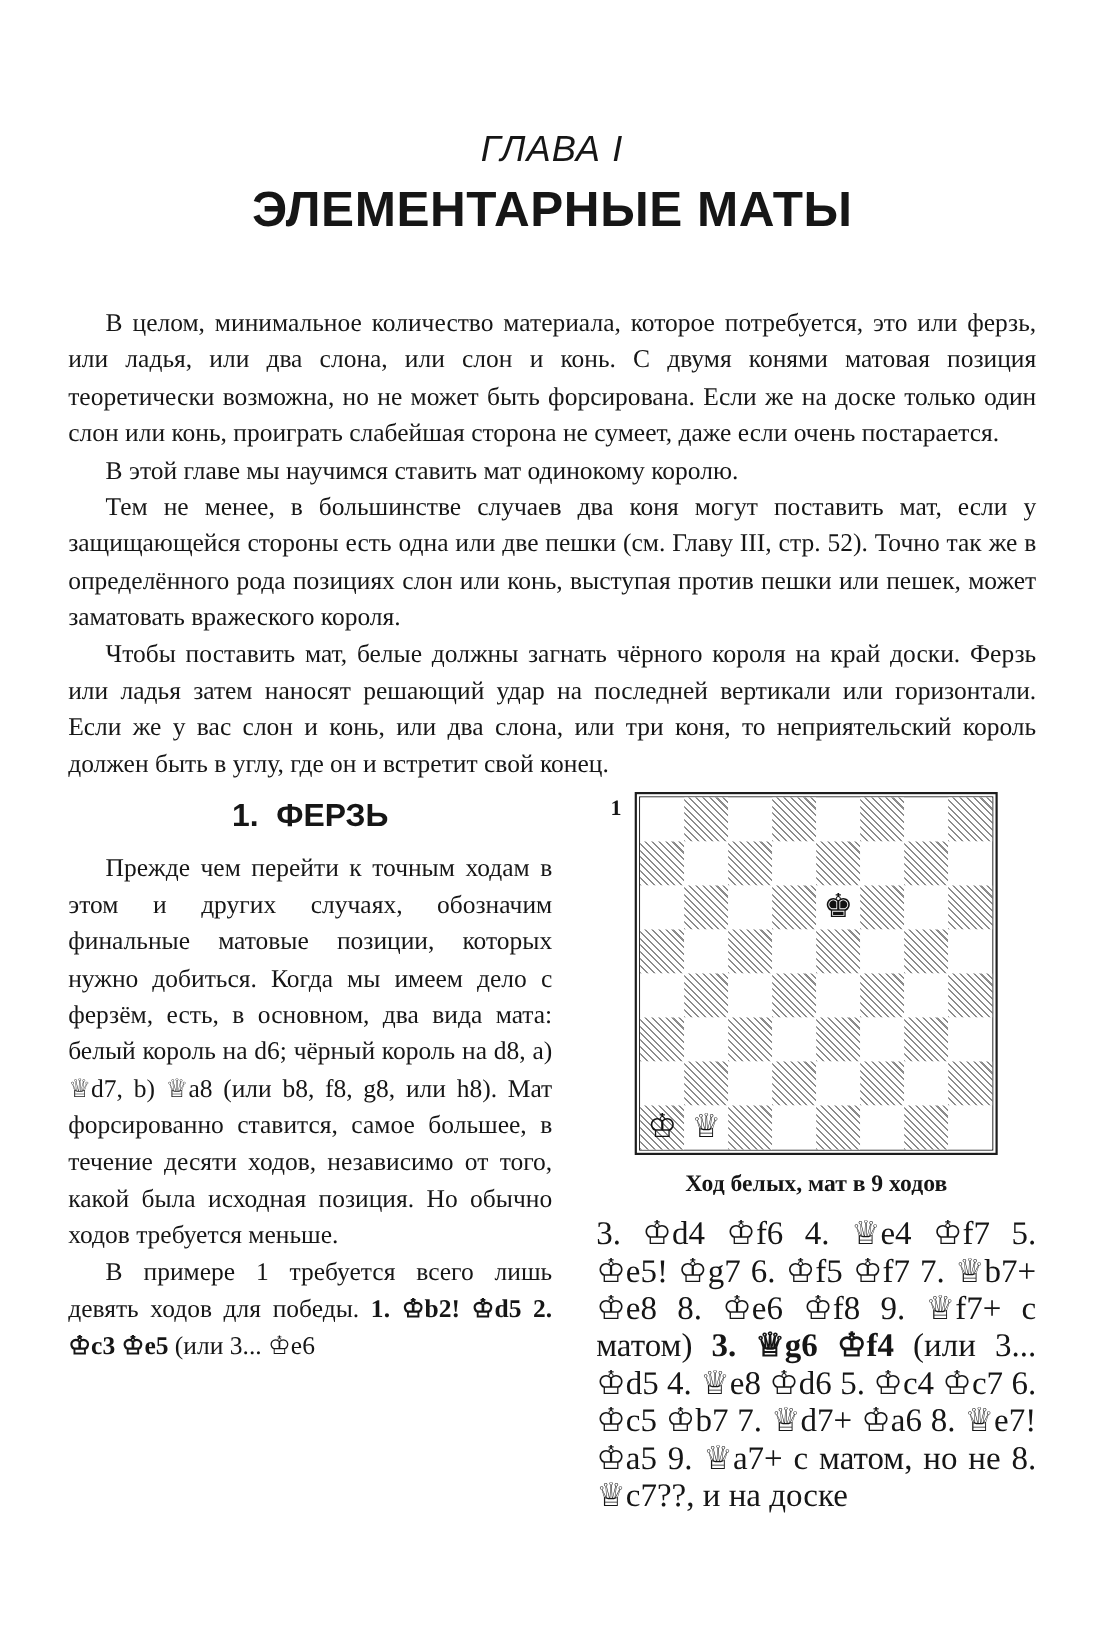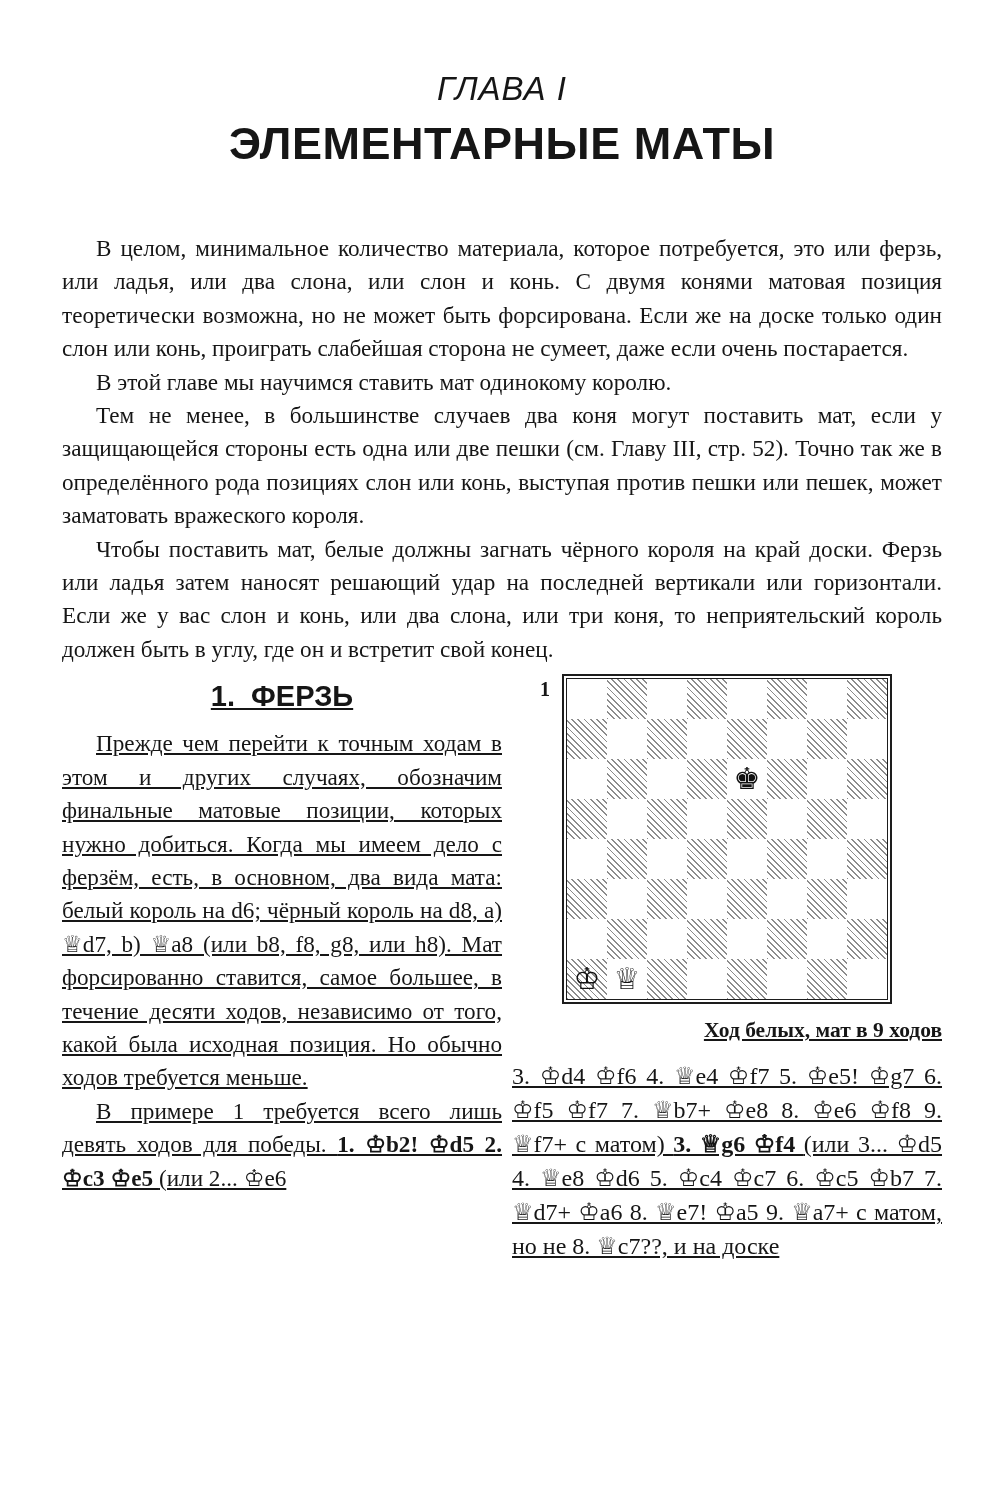--- a/index.html
+++ b/index.html
@@ -2,21 +2,21 @@
 <html><head>
 <meta charset="utf-8">
 <style>
   * { margin: 0; padding: 0; box-sizing: border-box; }
   html, body { background: #ffffff; }
   body {
     width: 1000px; height: 1493px; overflow: hidden;
     font-family: "Liberation Serif", serif;
     color: #161616;
   }
-  .page { padding: 70px 58px 0 62px; }
+  .page { padding: 116px 58px 0 62px; }
 
   .chapter-label {
     text-align: center;
     font-family: "Liberation Sans", sans-serif;
     font-style: italic;
     font-size: 33px;
     letter-spacing: 1px;
   }
   .chapter-title {
     text-align: center;
@@ -25,21 +25,21 @@
     font-size: 45px;
     letter-spacing: 0.5px;
     margin-top: 10px;
   }
 
   .body-text { font-size: 23.2px; line-height: 33.4px; text-align: justify; }
   .body-text p { text-indent: 34px; }
   .intro { margin-top: 62px; }
   .bold { font-weight: bold; }
 
-  .columns { display: flex; gap: 10px; margin-top: 8px; text-decoration: underline; }
+  .columns { display: flex; gap: 40px; margin-top: 8px; }
   .col-left { width: 440px; flex: 0 0 440px; }
   .col-right { flex: 1; min-width: 0; }
 
   .section-heading {
     text-align: center;
     font-family: "Liberation Sans", sans-serif;
     font-weight: bold;
     font-size: 29px;
     margin: 6px 0 14px 0;
   }
@@ -63,27 +63,27 @@
       45deg, #8c8c8c 0px, #8c8c8c 1.3px, #ffffff 1.3px, #ffffff 4.4px);
   }
   .piece {
     position: absolute; inset: 0;
     display: flex; align-items: center; justify-content: center;
     font-family: "DejaVu Sans", sans-serif;
     font-size: 30px; line-height: 1; color: #111;
   }
 
   .caption {
-    text-align: right;
+    text-align: center;
     font-weight: bold;
     font-size: 21.5px;
     margin-top: 14px;
     margin-bottom: 16px;
   }
-  .moves { font-size: 24px; line-height: 34px; }
+  .moves { font-size: 30px; line-height: 34px; }
 </style>
 </head>
 <body>
 
 <div class="page">
 
   <div class="chapter-label">ГЛАВА I</div>
   <h1 class="chapter-title">ЭЛЕМЕНТАРНЫЕ МАТЫ</h1>
 
   <div class="intro body-text">
@@ -92,21 +92,21 @@
     <p>Тем не менее, в большинстве случаев два коня могут поставить мат, если у защищающейся стороны есть одна или две пешки (см. Главу III, стр. 52). Точно так же в определённого рода позициях слон или конь, выступая против пешки или пешек, может заматовать вражеского короля.</p>
     <p>Чтобы поставить мат, белые должны загнать чёрного короля на край доски. Ферзь или ладья затем наносят решающий удар на последней вертикали или горизонтали. Если же у вас слон и конь, или два слона, или три коня, то неприятельский король должен быть в углу, где он и встретит свой конец.</p>
   </div>
 
   <div class="columns">
 
     <div class="col-left">
       <h2 class="section-heading">1.&nbsp;&nbsp;ФЕРЗЬ</h2>
       <div class="body-text">
         <p><span>Прежде чем перейти к точным ходам в этом и других случаях, обозначим финальные матовые позиции, которых нужно добиться. Когда мы имеем дело с ферзём, есть, в основном, два вида мата: белый король на d6; чёрный король на d8, а) ♕d7, b) ♕a8 (или b8, f8, g8, или h8). Мат форсированно ставится, самое большее, в течение десяти ходов, независимо от того, какой была исходная позиция. Но обычно ходов требуется меньше.</span></p>
-        <p><span>В примере 1 требуется всего лишь девять ходов для победы. </span><span class="bold">1. ♔b2! ♔d5 2. ♔c3 ♔e5 </span><span>(или 2... ♔e6</span></p>
+        <p><span>В примере 1 требуется всего лишь девять ходов для победы. </span><span class="bold">1. ♔b2! ♔d5 2. ♔c3 ♔e5 </span><span>(или 3... ♔e6</span></p>
       </div>
     </div>
 
     <div class="col-right">
       <div class="diagram-wrap">
         <span class="diagram-number">1</span>
         <div class="board-outer">
           <div class="board">
               <div class="sq light"></div>
               <div class="sq dark"></div>

